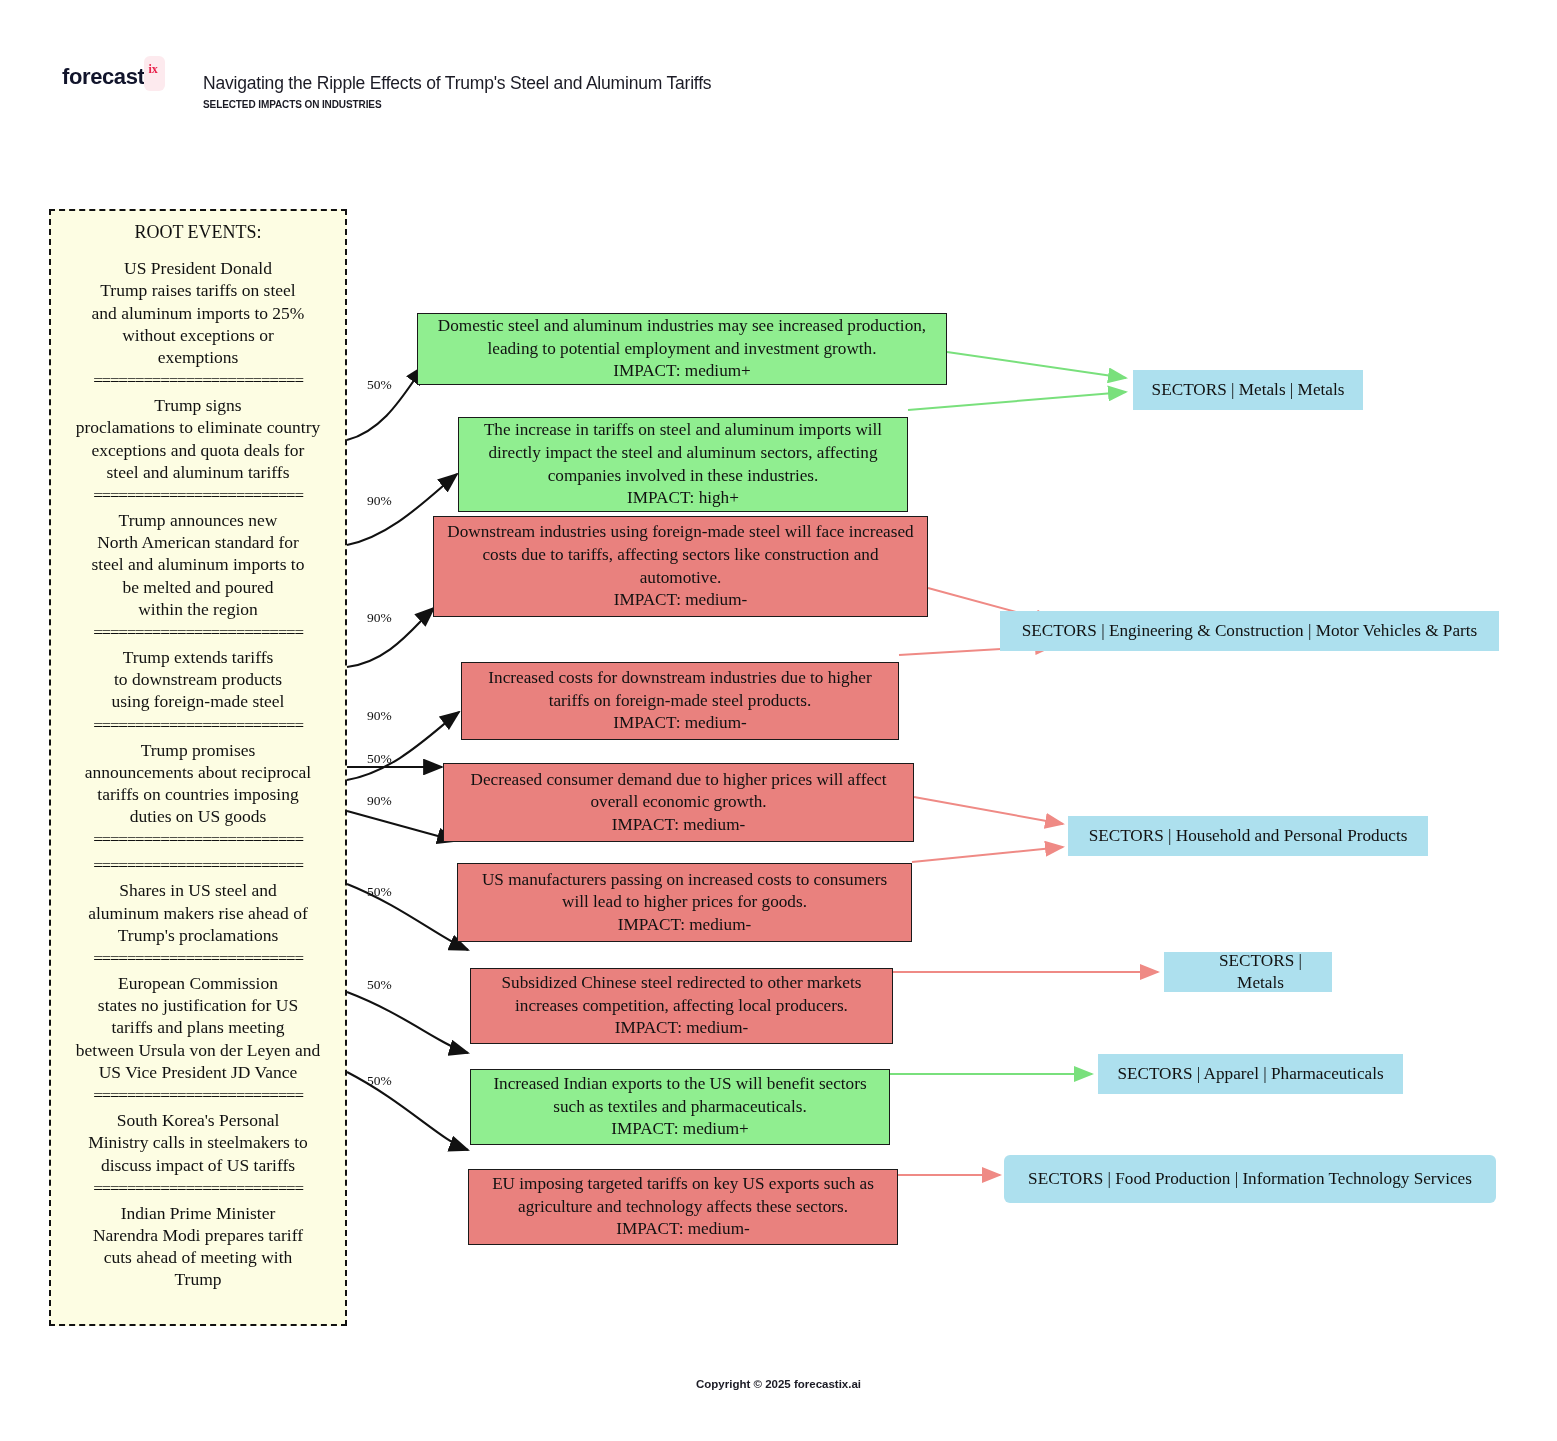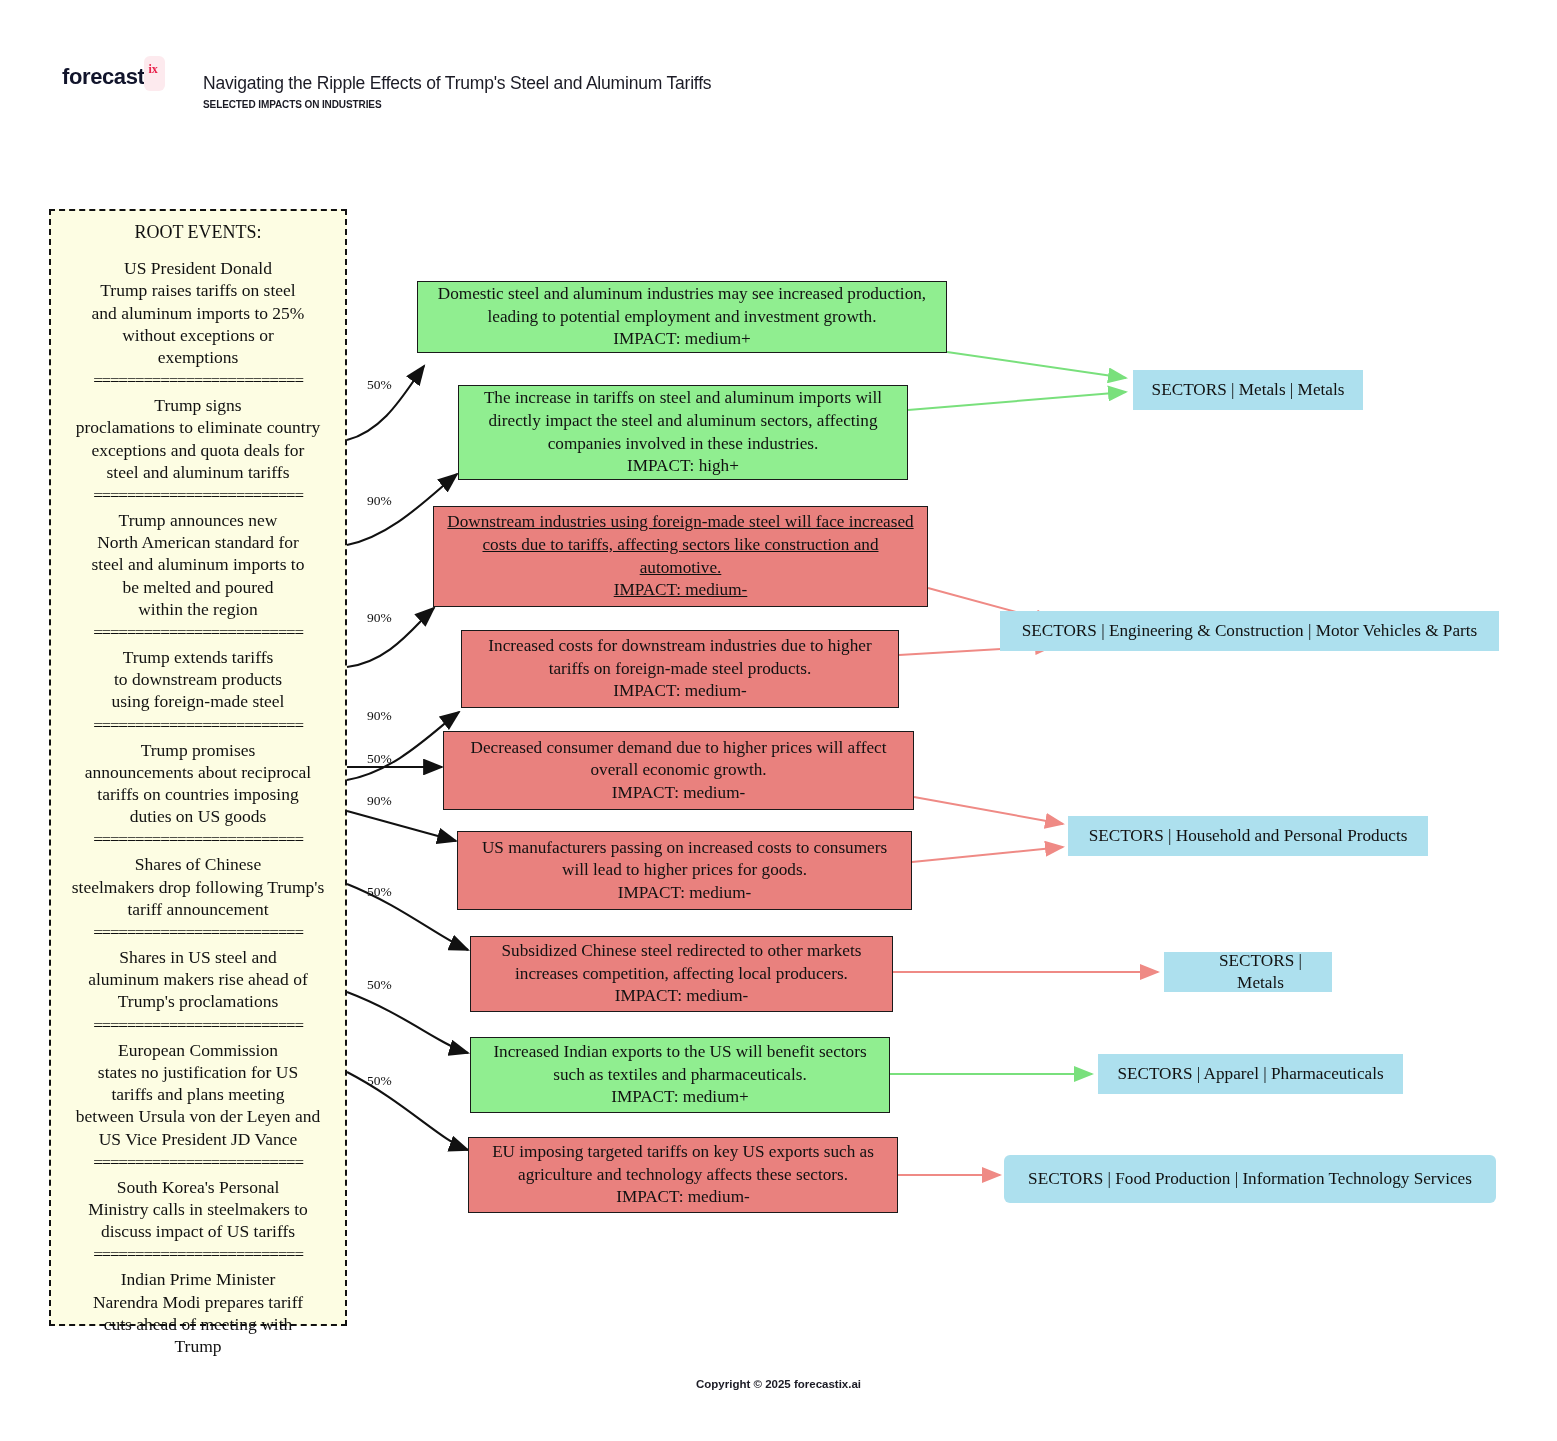--- a/index.html
+++ b/index.html
@@ -33,21 +33,21 @@
   }
   .roots-title{font-size:18px;margin-bottom:14px;}
   .root-item{padding:0 8px;}
   .root-sep{color:#111;letter-spacing:-1.2px;font-size:17px;line-height:26px;
             overflow:hidden;white-space:nowrap;}
 
   
   .node{
     position:absolute;box-sizing:border-box;border:1.6px solid #1a1a1a;
     text-align:center;font-size:17.2px;line-height:22.6px;color:#111;
-    display:flex;flex-direction:column;justify-content:center;padding:4px 9px;
+    display:flex;flex-direction:column;justify-content:center;padding:4px 9px;margin-top:32px;
   }
   .node.pos{background:#90ee90;}
   .node.neg{background:#e9817e;}
 
   
   .sector{
     position:absolute;box-sizing:border-box;background:#ade0ee;
     text-align:center;font-size:17.2px;line-height:22px;color:#111;
     display:flex;align-items:center;justify-content:center;padding:4px 10px;
   }
@@ -109,25 +109,20 @@
         <div>using foreign-made steel</div>
       </div>
       <div class="root-sep">=========================</div>
       <div class="root-item">
         <div>Trump promises</div>
         <div>announcements about reciprocal</div>
         <div>tariffs on countries imposing</div>
         <div>duties on US goods</div>
       </div>
       <div class="root-sep">=========================</div>
-      <div class="root-item">
-        <div>Shares of Chinese</div>
-        <div>steelmakers drop following Trump's</div>
-        <div>tariff announcement</div>
-      </div>
       <div class="root-sep">=========================</div>
       <div class="root-item">
         <div>Shares in US steel and</div>
         <div>aluminum makers rise ahead of</div>
         <div>Trump's proclamations</div>
       </div>
       <div class="root-sep">=========================</div>
       <div class="root-item">
         <div>European Commission</div>
         <div>states no justification for US</div>
@@ -202,21 +197,21 @@
 <div class="node pos" style="left:417px;top:281px;width:530px;height:72px;">
   <div>Domestic steel and aluminum industries may see increased production, leading to potential employment and investment growth.</div>
   <div>IMPACT: medium+</div>
 </div>
 
 <div class="node pos" style="left:458px;top:385px;width:450px;height:95px;">
   <div>The increase in tariffs on steel and aluminum imports will directly impact the steel and aluminum sectors, affecting companies involved in these industries.</div>
   <div>IMPACT: high+</div>
 </div>
 
-<div class="node neg" style="left:433px;top:506px;width:495px;height:101px;text-decoration:underline;">
+<div class="node neg" style="left:433px;top:484px;width:495px;height:101px;">
   <div>Downstream industries using foreign-made steel will face increased costs due to tariffs, affecting sectors like construction and automotive.</div>
   <div>IMPACT: medium-</div>
 </div>
 
 <div class="node neg" style="left:461px;top:630px;width:438px;height:78px;">
   <div>Increased costs for downstream industries due to higher tariffs on foreign-made steel products.</div>
   <div>IMPACT: medium-</div>
 </div>
 
 <div class="node neg" style="left:443px;top:731px;width:471px;height:79px;">

